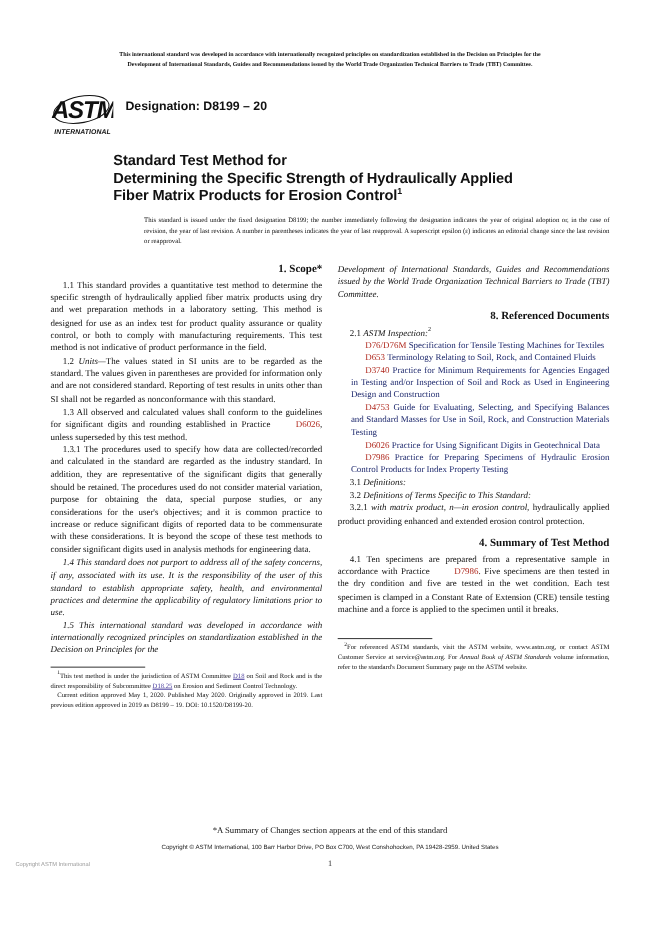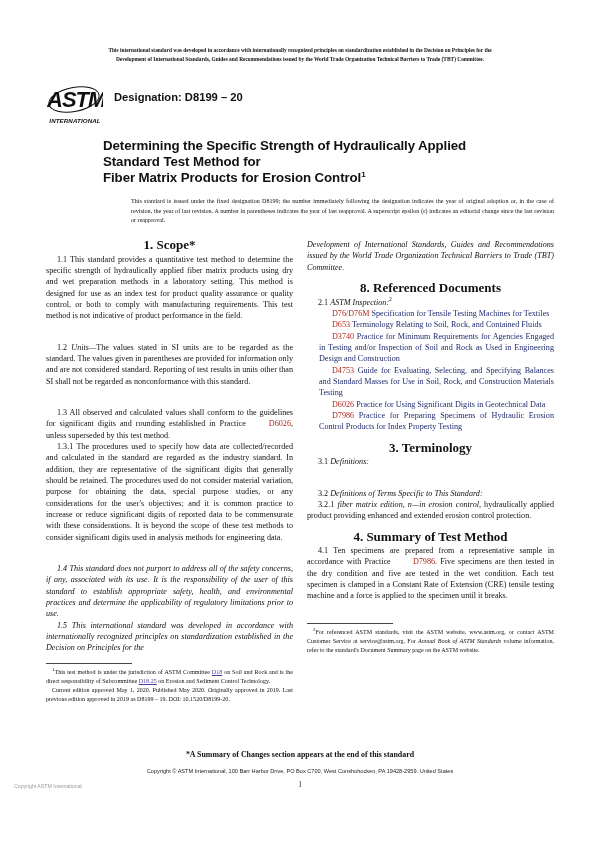--- a/index.html
+++ b/index.html
@@ -141,34 +141,34 @@
     line-height: 11.35px;
     text-align: justify;
     color: #111;
   }
   .col-left  { left: 46px; }
   .col-right { left: 307px; }
 
   h2.sec {
     font-family: "Liberation Serif", serif;
     font-weight: bold;
-    font-size: 13px;
+    font-size: 10px;
     margin: 9px 0 3.5px 0;
     line-height: 11px;
-    text-align: center;
+    text-align: right;
   }
   h2.sec.first { margin-top: 0; }
 
   p.para {
     margin: 0 0 0 0;
     text-indent: 11px;
     text-align: justify;
     hyphens: manual;
   }
-  p.para.spaced { margin-top: 20px; }
+  p.para.spaced { margin-top: 1px; }
   p.para.tight  { margin-top: 0; }
 
   .it { font-style: italic; }
   .reflink { color: #b02a1f; text-decoration: none; padding-left: 19px; }
   .purple { color: #4b3f9e; text-decoration: underline; }
   .navy { color: #1f2a6e; }
   sup.fn { font-size: 5.6px; vertical-align: super; line-height: 0; }
 
   
   .std-list { margin: 0; padding: 0; }
@@ -198,21 +198,21 @@
   .fn-block p.nofirst { text-indent: 6px; }
   .fn-block sup { font-size: 5px; vertical-align: super; line-height: 0; }
 
   
   .summary-note {
     position: absolute;
     left: 46px;
     top: 750px;
     width: 508px;
     text-align: center;
-    font-weight: bold;
+    font-weight: normal;
     font-size: 7.9px;
     color: #111;
   }
   .copyright {
     position: absolute;
     left: 46px;
     top: 768px;
     width: 508px;
     text-align: center;
     font-family: "Liberation Sans", sans-serif;
@@ -251,22 +251,22 @@
   <div class="desig-row">
     <div class="astm-logo">
       <div class="mark">ASTM</div>
       <div class="ellipse"></div>
       <div class="intl">INTERNATIONAL</div>
     </div>
     <div class="designation">Designation: D8199 – 20</div>
   </div>
 
   <div class="title-block">
+    <div class="title-line">Standard Test Method for</div>
     <div class="title-line">Determining the Specific Strength of Hydraulically Applied</div>
-    <div class="title-line">Standard Test Method for</div>
     <div class="title-line"><span>Fiber Matrix Products for Erosion Control</span><sup>1</sup></div>
   </div>
 
   <div class="subnote">This standard is issued under the fixed designation D8199; the number immediately following the designation indicates the year of original adoption or, in the case of revision, the year of last revision. A number in parentheses indicates the year of last reapproval. A superscript epsilon (ε) indicates an editorial change since the last revision or reapproval.</div>
 
   <div class="col col-left">
 
     <h2 class="sec first">1. Scope*</h2>
 
     <p class="para tight"><span>1.1</span> <span>This standard provides a quantitative test method to determine the specific strength of hydraulically applied fiber matrix products using dry and wet preparation methods in a laboratory setting. This method is designed for use as an index test for product quality assurance or quality control, or both to comply with manufacturing requirements. This test method is not indicative of product performance in the field.</span></p>
@@ -298,28 +298,27 @@
 
     <div class="std-list">
       <p class="std-item"><a class="reflink" href="#">D76/D76M</a> <span class="navy">Specification for Tensile Testing Machines for Textiles</span></p>
       <p class="std-item"><a class="reflink" href="#">D653</a> <span class="navy">Terminology Relating to Soil, Rock, and Contained Fluids</span></p>
       <p class="std-item"><a class="reflink" href="#">D3740</a> <span class="navy">Practice for Minimum Requirements for Agencies Engaged in Testing and/or Inspection of Soil and Rock as Used in Engineering Design and Construction</span></p>
       <p class="std-item"><a class="reflink" href="#">D4753</a> <span class="navy">Guide for Evaluating, Selecting, and Specifying Balances and Standard Masses for Use in Soil, Rock, and Construction Materials Testing</span></p>
       <p class="std-item"><a class="reflink" href="#">D6026</a> <span class="navy">Practice for Using Significant Digits in Geotechnical Data</span></p>
       <p class="std-item"><a class="reflink" href="#">D7986</a> <span class="navy">Practice for Preparing Specimens of Hydraulic Erosion Control Products for Index Property Testing</span></p>
     </div>
 
-    <h2 class="sec">3. Terminology</h2>
 
     <p class="para tight"><span>3.1</span> <span class="it">Definitions:</span></p>
 
 
     <p class="para spaced"><span>3.2</span> <span class="it">Definitions of Terms Specific to This Standard:</span></p>
 
-    <p class="para tight"><span>3.2.1</span> <span class="it">fiber matrix edition, n—in erosion control,</span><span> hydraulically applied product providing enhanced and extended erosion control protection.</span></p>
+    <p class="para tight"><span>3.2.1</span> <span class="it">with matrix product, n—in erosion control,</span><span> hydraulically applied product providing enhanced and extended erosion control protection.</span></p>
 
     <h2 class="sec">4. Summary of Test Method</h2>
 
     <p class="para tight"><span>4.1</span> <span>Ten specimens are prepared from a representative sample in accordance with Practice </span><a class="reflink" href="#">D7986</a><span>. Five specimens are then tested in the dry condition and five are tested in the wet condition. Each test specimen is clamped in a Constant Rate of Extension (CRE) tensile testing machine and a force is applied to the specimen until it breaks.</span></p>
 
     <div class="fn-rule" style="margin-top:21px"></div>
     <div class="fn-block">
       <p><sup>2</sup><span>For referenced ASTM standards, visit the ASTM website, www.astm.org, or contact ASTM Customer Service at service@astm.org. For </span><span class="it">Annual Book of ASTM Standards</span><span> volume information, refer to the standard's Document Summary page on the ASTM website.</span></p>
     </div>
   </div>

